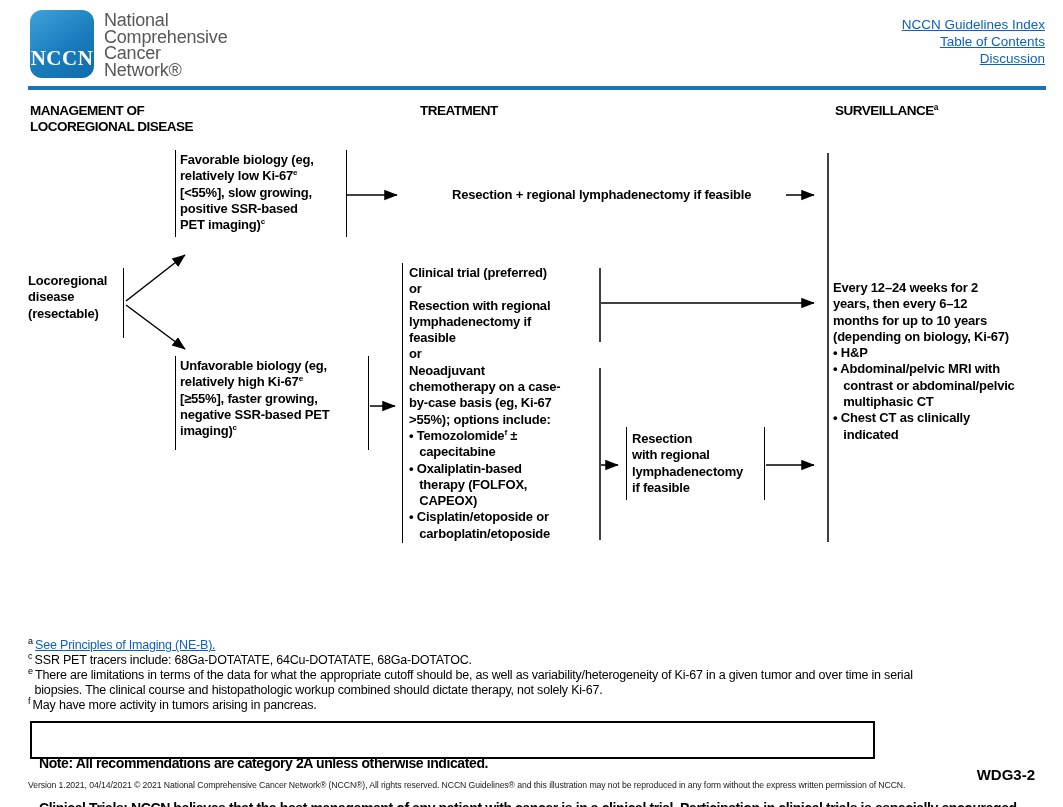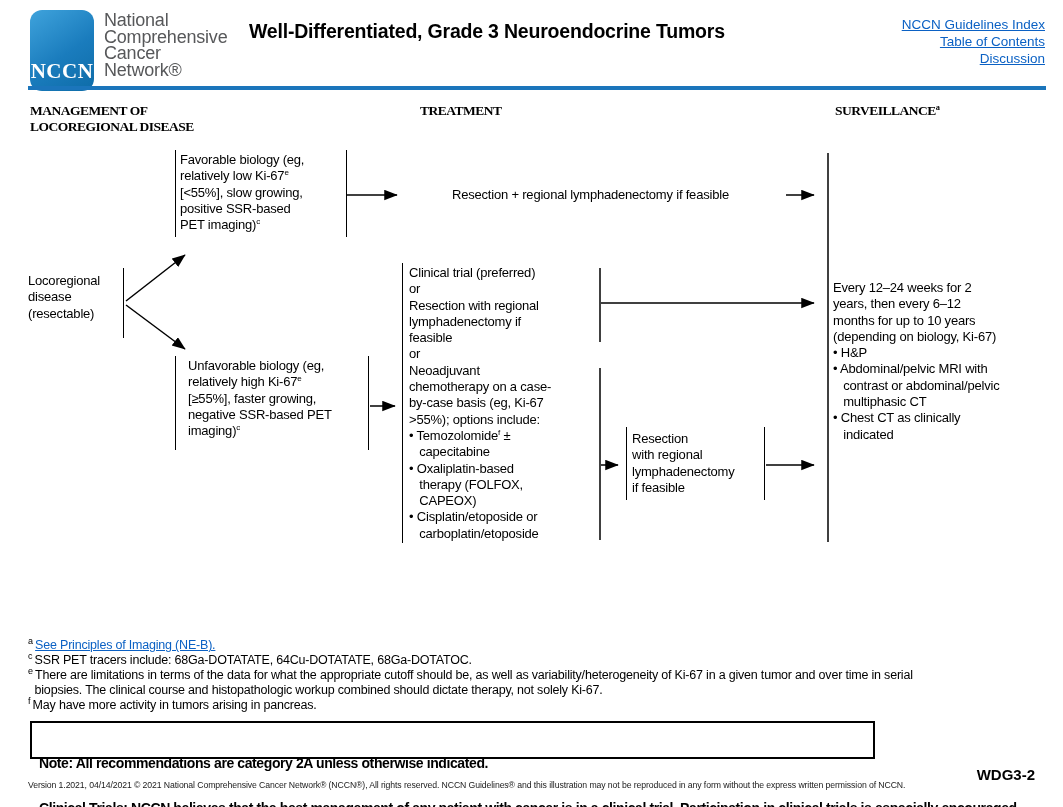--- a/index.html
+++ b/index.html
@@ -2,49 +2,49 @@
 <html><head>
 <meta charset="utf-8">
 <style>
   html,body{margin:0;padding:0;}
   body{
     width:1063px;height:807px;position:relative;background:#fff;
     font-family:"Liberation Sans",sans-serif;color:#000;overflow:hidden;
   }
   
   .logo{
-    position:absolute;left:30px;top:10px;width:64px;height:81px;border-radius:12px;
+    position:absolute;left:30px;top:10px;width:64px;height:68px;border-radius:12px;
     background:linear-gradient(145deg,#3fa3dc 0%,#1a7cbd 55%,#0e6ca8 100%);
     display:flex;align-items:flex-end;justify-content:center;
   }
   .logo span{
     font-family:"Liberation Serif",serif;font-weight:bold;color:#fff;
     font-size:21px;letter-spacing:.5px;padding-bottom:7px;
   }
   .brand{
     position:absolute;left:104px;top:12px;font-size:18px;line-height:16.5px;
     color:#57585a;white-space:pre-line;letter-spacing:-.2px;
   }
   .title{position:absolute;left:249px;top:16px;font-weight:bold;font-size:19.5px;line-height:30px;letter-spacing:-.2px;}
   .hlinks{position:absolute;right:18px;top:16px;text-align:right;font-size:13.5px;line-height:17px;}
   .hlinks a{color:#0b61c4;text-decoration:underline;display:block;cursor:pointer;}
   .bluerule{position:absolute;left:28px;top:86px;width:1018px;height:4px;background:#1b75bb;}
   
   .colhead{position:absolute;font-weight:bold;font-size:13.5px;line-height:16px;
-    letter-spacing:-.5px;white-space:pre-line;font-family:Liberation Serif, serif;}
+    letter-spacing:-.5px;white-space:pre-line;}
   sup{font-size:.62em;line-height:0;}
   
-  .node{position:absolute;font-weight:normal;font-size:13px;line-height:16.3px;letter-spacing:-.2px;}
+  .node{position:absolute;font-weight:bold;font-size:13px;line-height:16.3px;letter-spacing:-.2px;}
   .pre{white-space:pre;}
   .preline{white-space:pre-line;}
   .bl{border-left:1.5px solid #000;}
   .br{border-right:1.5px solid #000;}
   .fav{left:175px;top:150px;width:172px;height:87px;box-sizing:border-box;padding:2px 0 0 4px;}
   .loco{left:28px;top:268px;width:96px;height:70px;box-sizing:border-box;padding-top:5px;}
-  .unfav{left:175px;top:356px;width:194px;height:94px;box-sizing:border-box;padding:2px 0 0 12px;}
+  .unfav{left:175px;top:356px;width:194px;height:94px;box-sizing:border-box;padding:2px 0 0 4px;}
   .res1{left:404px;top:187px;width:380px;margin-left:48px;}
   .mid{left:402px;top:263px;width:200px;height:280px;box-sizing:border-box;padding:2px 0 0 6px;}
   .resbox{left:626px;top:427px;width:139px;height:73px;box-sizing:border-box;padding:4px 0 0 5px;}
   .surv{left:833px;top:280px;width:228px;}
   svg.connectors{position:absolute;left:0;top:0;pointer-events:none;}
   
   .footnotes{position:absolute;left:28px;top:638px;font-size:12.5px;line-height:15px;letter-spacing:-.2px;}
   .fn{white-space:pre;}
   .fn sup{font-size:9px;}
   .fn a{color:#0b61c4;text-decoration:underline;cursor:pointer;margin-top:8px;}
@@ -62,21 +62,20 @@
 <body>
 
 <div class="logo">
   <span>NCCN</span>
 </div>
 <div class="brand preline">National
 Comprehensive
 Cancer
 Network®</div>
 <div class="title">
-  <div>Well-Differentiated, Grade 3 Neuroendocrine Tumors</div>
 </div>
 <div class="hlinks">
   <a>NCCN Guidelines Index</a>
   <a>Table of Contents</a>
   <a>Discussion</a>
 </div>
 <div class="bluerule"></div>
 
 <div class="colhead" style="left:30px;top:103px;">MANAGEMENT OF
 LOCOREGIONAL DISEASE</div>

